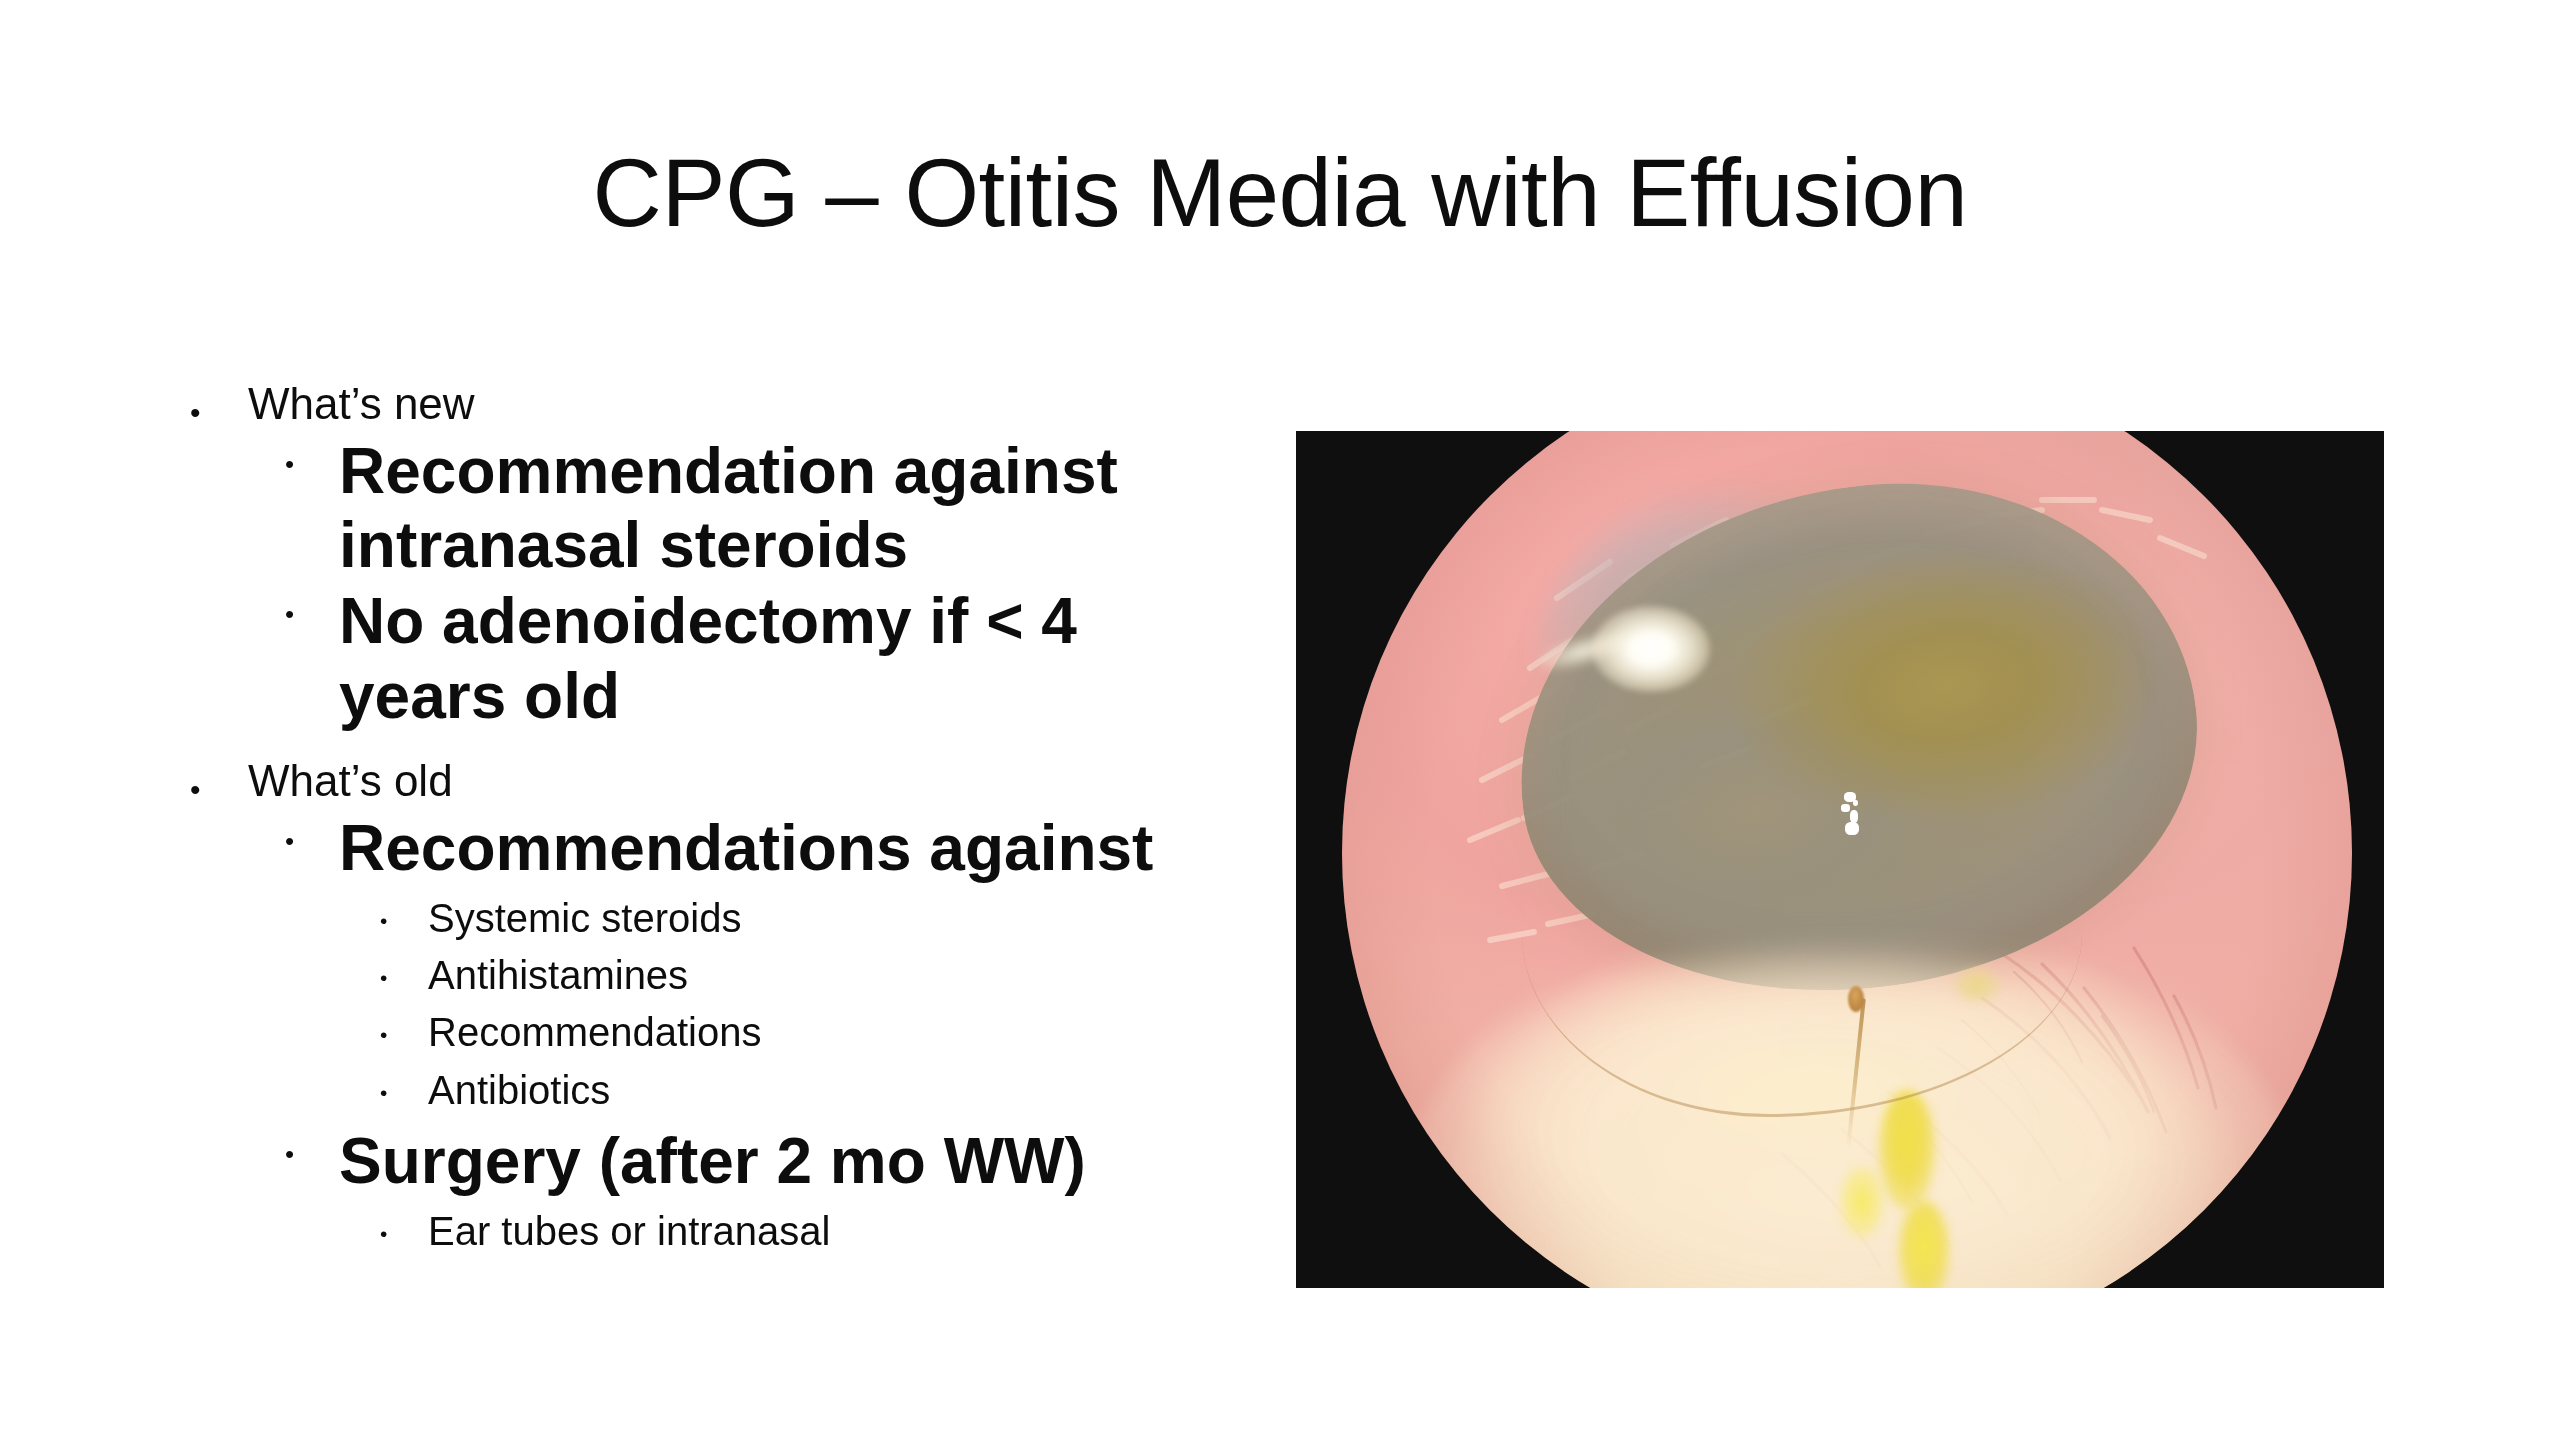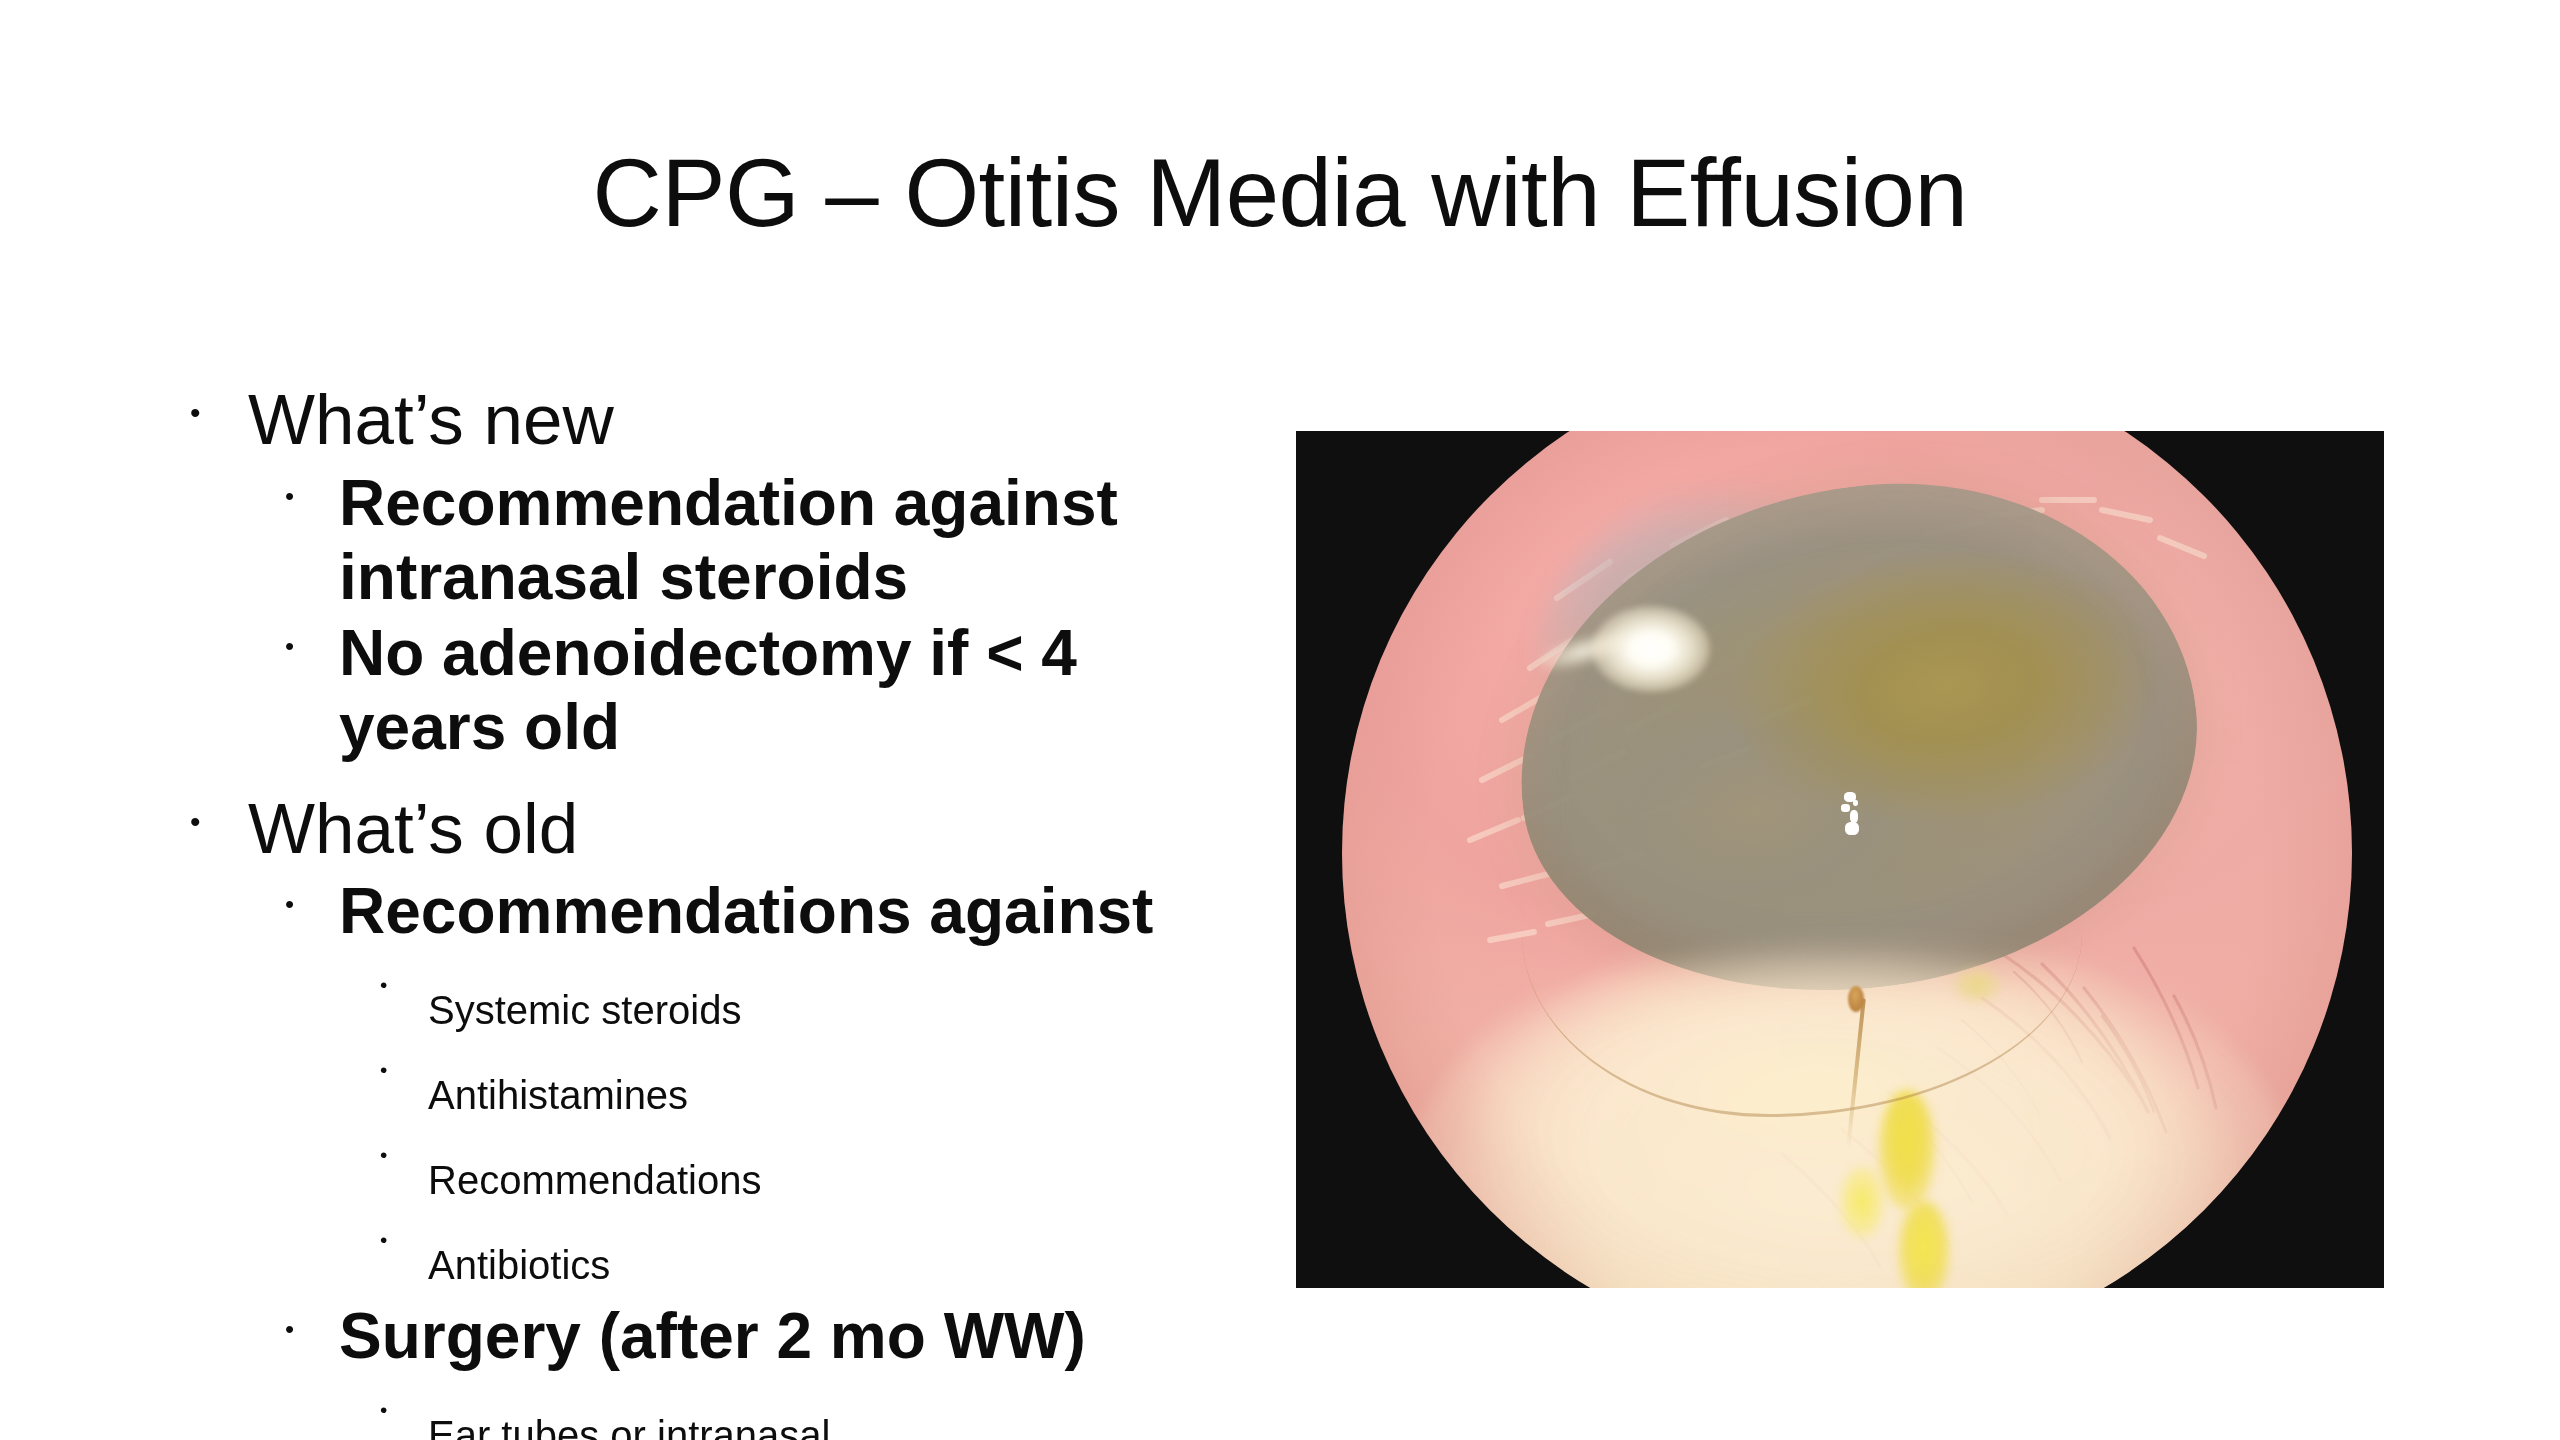--- a/index.html
+++ b/index.html
@@ -66,21 +66,21 @@
   .lvl1 {
     margin-top: 0;
     margin-bottom: 4px;
   }
   .lvl1 .bullet-mark {
     width: 58px;
     font-size: 30px;
     padding-top: 20px;
   }
   .lvl1 .bullet-text {
-    font-size: 71px;
+    font-size: 44px;
     font-weight: 400;
     line-height: 1.18;
   }
 
   
   .lvl2 {
     margin-left: 95px;
     margin-top: 2px;
   }
   .lvl2 .bullet-mark {
@@ -101,21 +101,20 @@
   }
   .lvl3 .bullet-mark {
     width: 48px;
     font-size: 21px;
     padding-top: 15px;
   }
   .lvl3 .bullet-text {
     font-size: 40px;
     font-weight: 400;
     line-height: 1.18;
-    margin-top: 28px;
   }
 
   .gap-before-lvl1 { margin-top: 22px; }
   .gap-small { margin-top: 10px; }
 
   
   #otoscopic-photo {
     position: absolute;
     left: 1296px;
     top: 431px;

